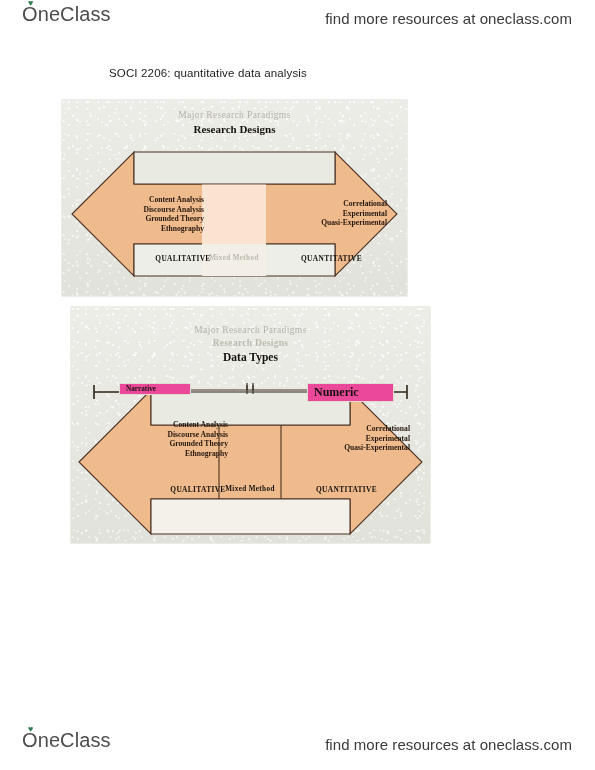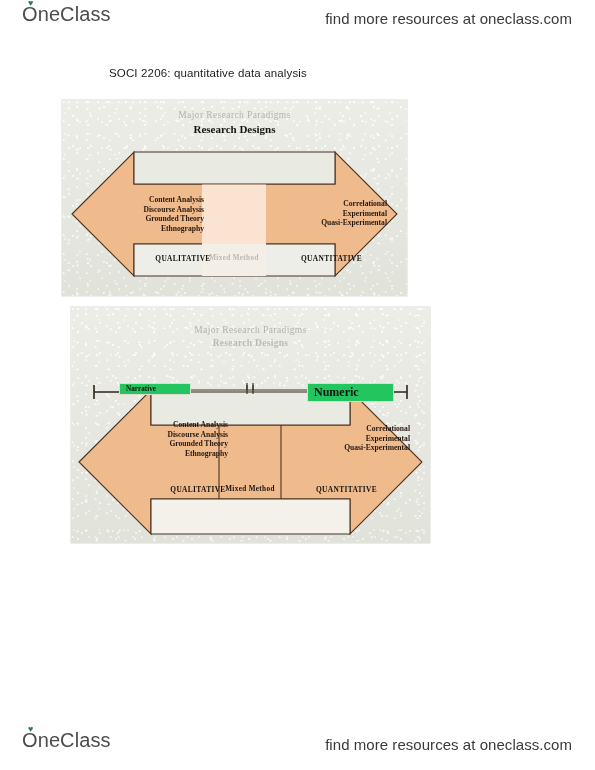--- a/index.html
+++ b/index.html
@@ -108,21 +108,21 @@
     position:absolute; text-align:center;
     font-family:"Liberation Serif", serif;
     font-weight:700; letter-spacing:.35px;
     color:#16130f; white-space:nowrap;
   }
   .band-text.dim{ color:#bcbab0; }
 
   
   .scale-label{
     position:absolute;
-    background:#22c55e;
+    background:#ec4899;
     font-family:"Liberation Serif", serif;
     font-weight:700; color:#16130f;
     border:0.5px solid #dedbd0;
     white-space:nowrap;
   }
 </style>
 </head>
 <body>
 
 <div class="brandbar header">
@@ -182,20 +182,21 @@
   </div>
 </div>
 
 <div class="figure" id="fig2" style="left:71px; top:307px; width:359px; height:236px;">
   <div class="speckle"></div>
   <div class="vig"></div>
   <div class="fig-inner">
 
     <div class="fig-h faded" style="top:18px; font-size:9.5px;">Major Research Paradigms</div>
     <div class="fig-h faded2" style="top:31px; font-size:9.5px;">Research Designs</div>
+    <div class="fig-h strong" style="top:44px; font-size:11.5px;">Data Types</div>
 
     <div class="arrow-zone" style="left:0px; top:60px; width:359px; height:170px;">
       <svg width="359" height="170" viewBox="0 0 359 170">
 
         <g stroke="#2c2419" stroke-width="1.1" fill="none">
           <line x1="23" y1="25" x2="336" y2="25"></line>
           <line x1="23" y1="18" x2="23" y2="32"></line>
           <line x1="336" y1="18" x2="336" y2="32"></line>
           <line x1="176" y1="18" x2="176" y2="27"></line>
           <line x1="182" y1="18" x2="182" y2="27"></line>

